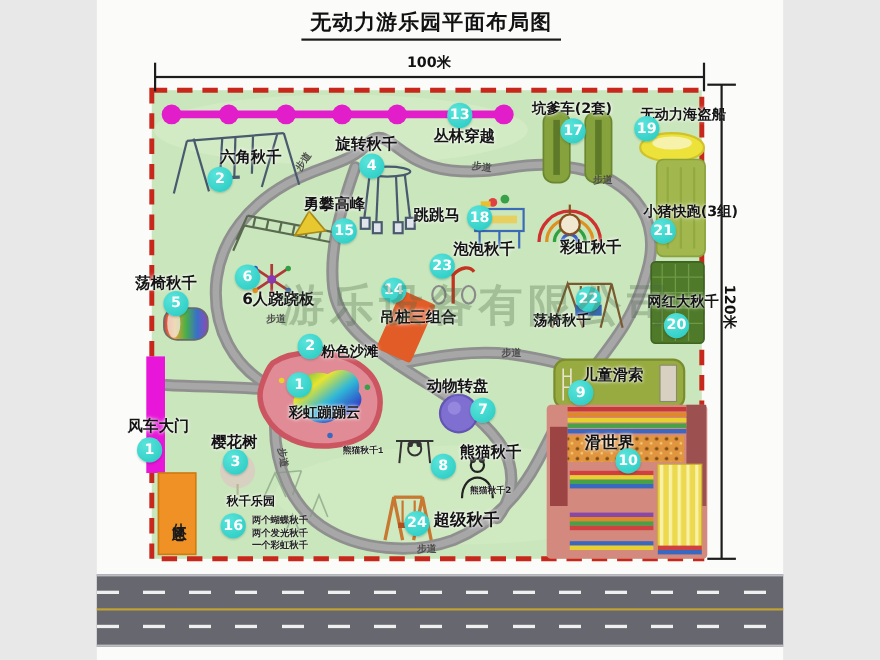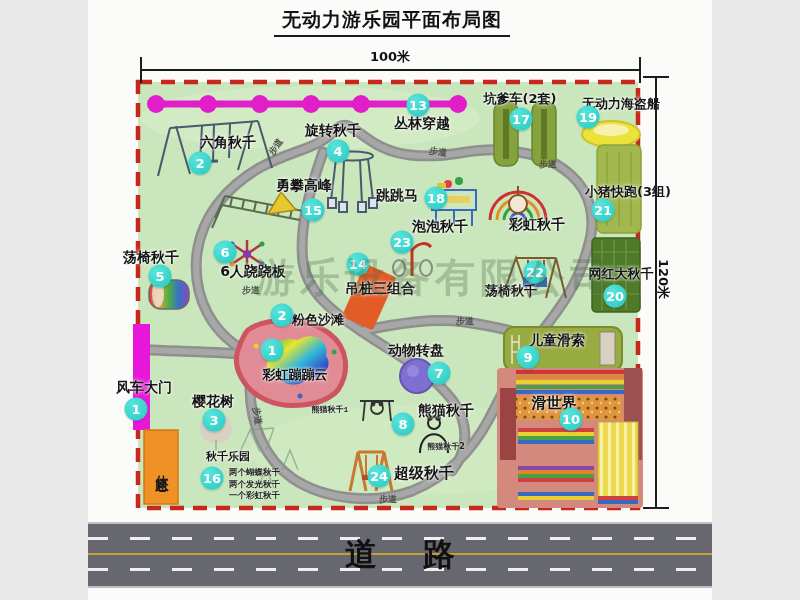--- a/index.html
+++ b/index.html
@@ -384,15 +384,14 @@
       <div class="walk-label" style="left: 388px; top: 499px; transform: translate(-50%, -50%) rotate(0deg);">步道</div>
       <div class="note-line" style="left: 229px; top: 467px;">两个蝴蝶秋千</div>
       <div class="note-line" style="left: 229px; top: 478.5px;">两个发光秋千</div>
       <div class="note-line" style="left: 229px; top: 490px;">一个彩虹秋千</div>
     </div>
 
   <div class="road">
     <div class="dash d1"></div>
     <div class="yellow"></div>
     <div class="dash d2"></div>
-    <div class="road-label">道路</div>
   </div>
 </div>
 
 </body></html>

